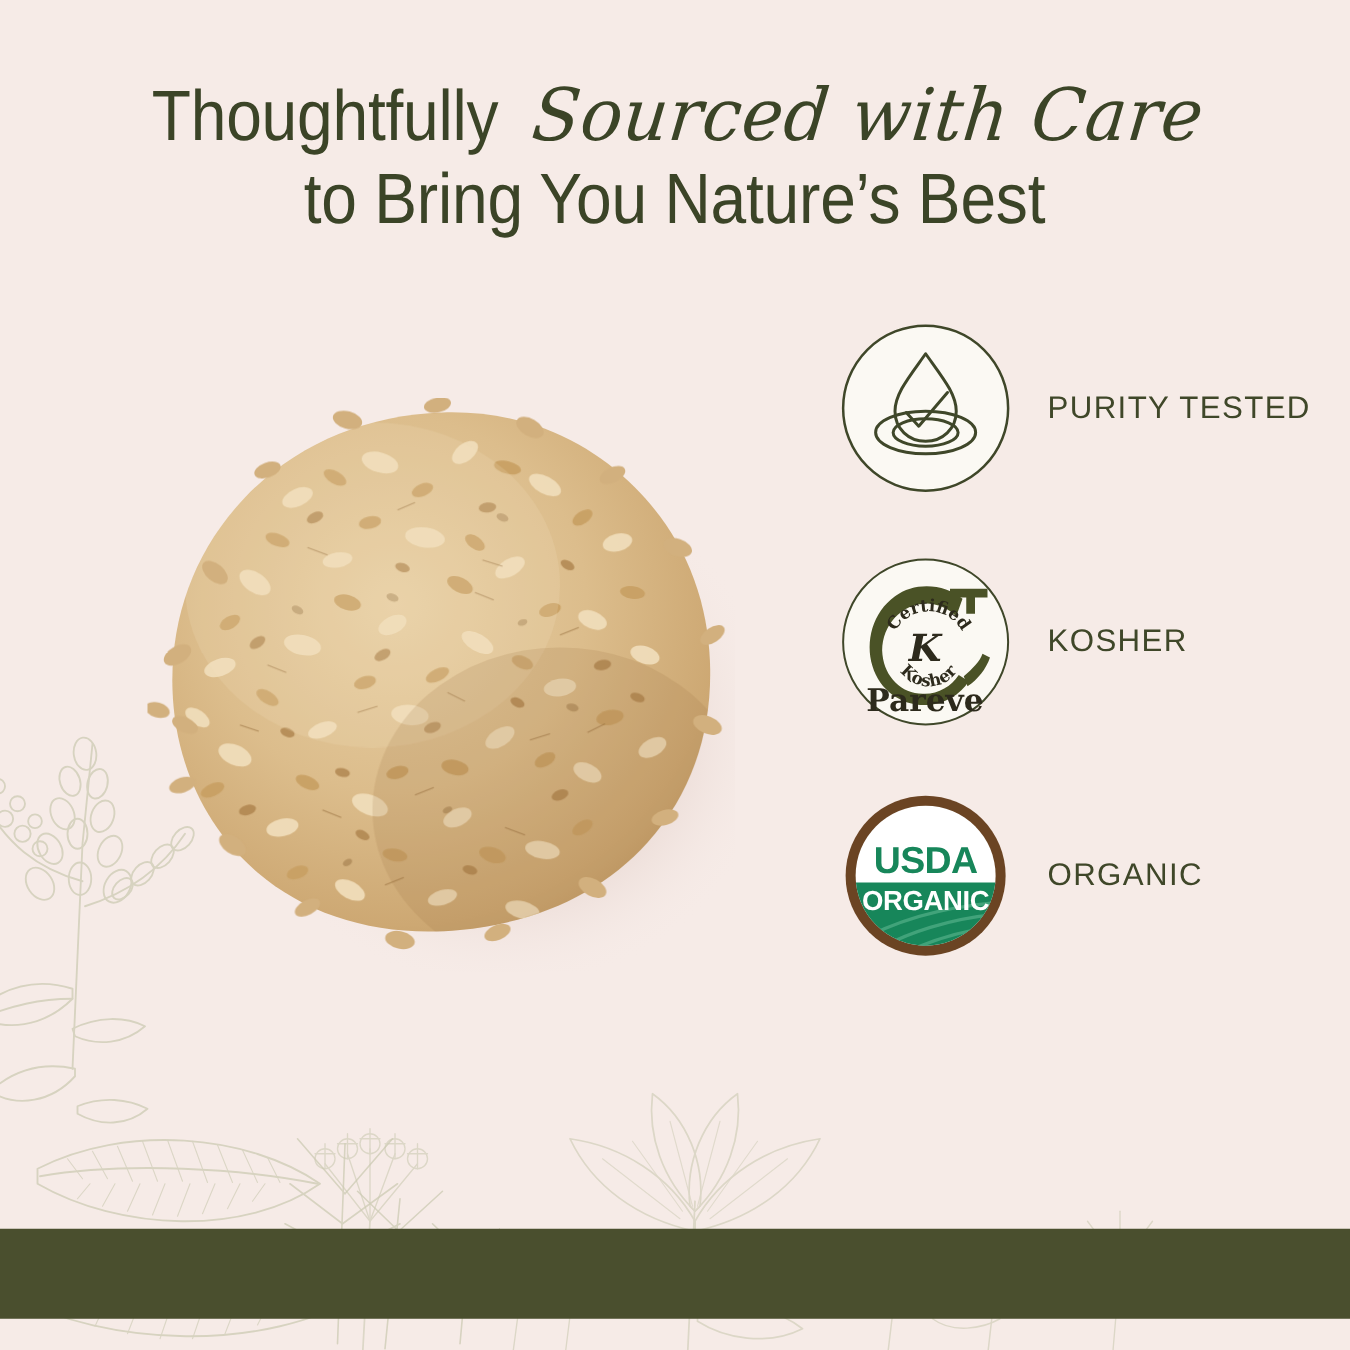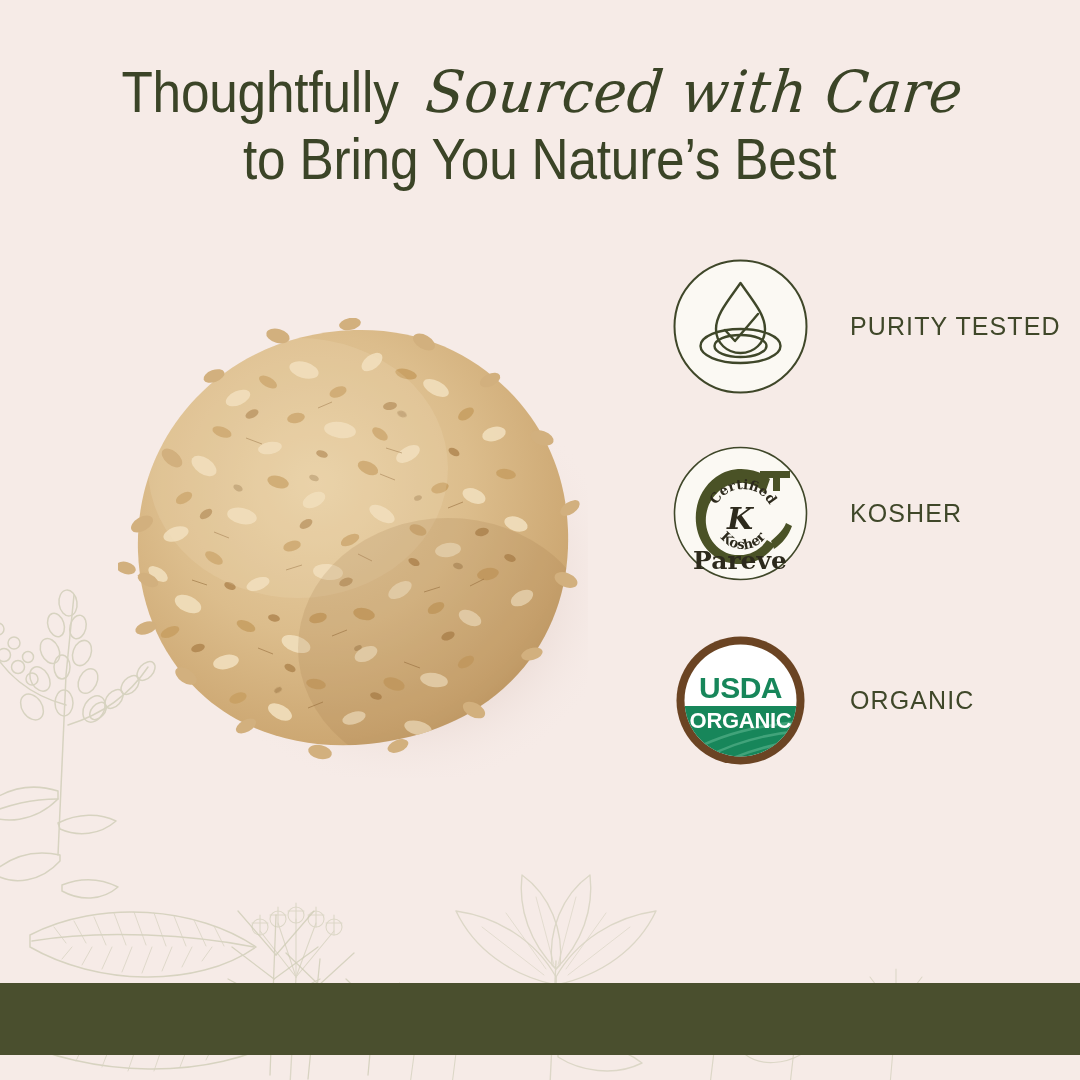--- a/index.html
+++ b/index.html
@@ -101,21 +101,21 @@
   .badge-mark {
     position: absolute;
     left: 0;
     top: 0;
     width: 137px;
     height: 137px;
   }
   .badge-mark svg { display: block; }
   .badge-label {
     position: absolute;
-    left: 178px;
+    left: 166px;
     top: 54px;
     font-family: "Liberation Sans", sans-serif;
     font-size: 25px;
     letter-spacing: 1.1px;
     color: #3f4729;
     white-space: nowrap;
   }
 
   
   #bottom-band {

